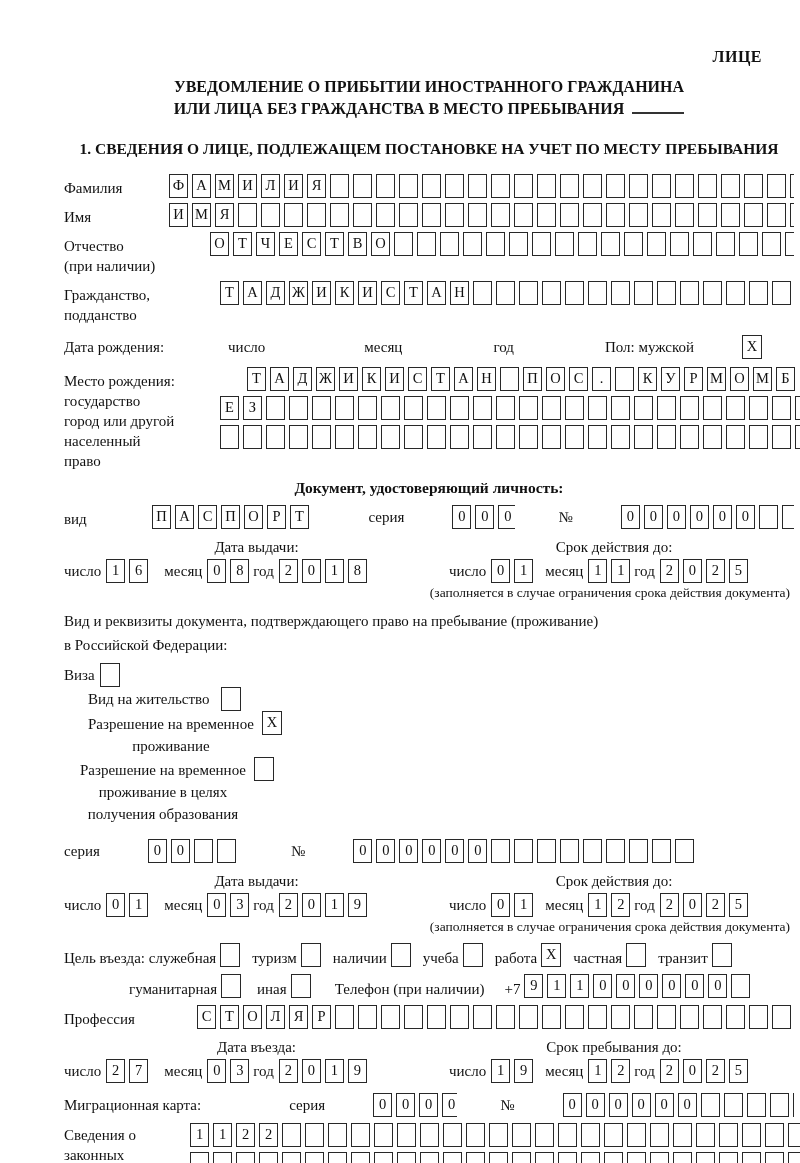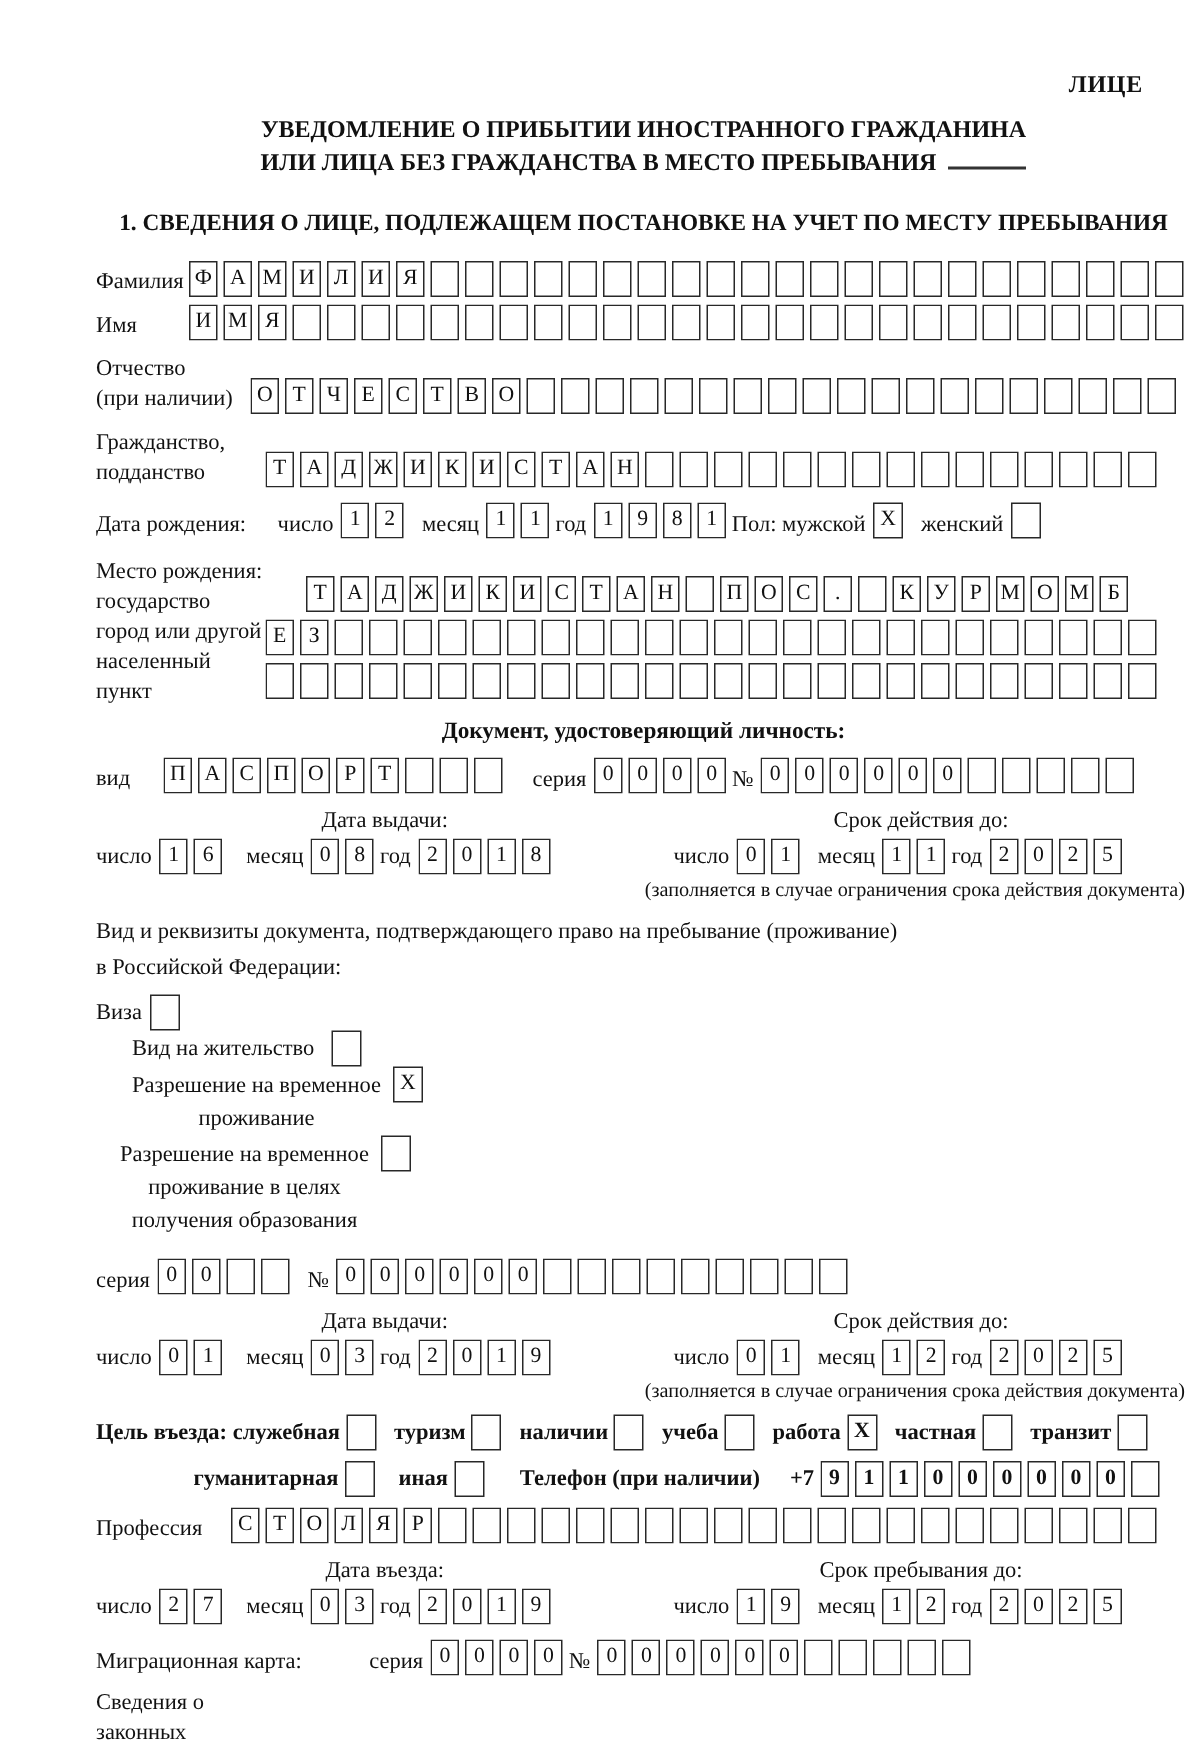--- a/index.html
+++ b/index.html
@@ -10,21 +10,21 @@
   .appendix-wrap { margin-left:553px; }
   .appendix { font-size:14.5px; line-height:19px; white-space:pre-line; }
   .amendment { font-size:13.5px; line-height:18px; white-space:pre-line; margin-top:2px; }
   .forma { font-size:16px; font-weight:bold; text-align:right; margin:14px 32px 10px 0; letter-spacing:0.5px; }
 
   .title { text-align:center; font-weight:bold; font-size:16px; line-height:22px; margin:4px 0 2px 0; }
   .title-underline { display:inline-block; width:52px; border-bottom:2px solid #333; height:14px; margin-left:8px; }
 
   .section-heading { text-align:center; font-weight:bold; font-size:15.5px; margin:20px 0 16px 0; }
 
-  .row { display:flex; align-items:flex-end; margin-bottom:5px; }
+  .row { display:flex; align-items:flex-start; margin-bottom:5px;gap:43px; }
   .lbl { flex:0 0 auto; font-size:15px; line-height:20px; padding-top:4px; }
   .lbl.multi { white-space:pre-line; }
 
   .boxes { display:flex; flex-wrap:nowrap; overflow:hidden; }
   .cb { flex:0 0 auto; width:19px; height:24px; border:1.6px solid #282828; margin-right:4px;
         text-align:center; line-height:21px; font-size:14.5px; background:#fff; }
   .chk { display:inline-block; flex:0 0 auto; width:20px; height:24px; border:1.6px solid #282828;
          text-align:center; line-height:21px; font-size:14.5px; background:#fff; }
 
   .w62  { width:62px; }  .w103 { width:103px; } .w113 { width:113px; }
@@ -45,21 +45,21 @@
 
   .plain-line { font-size:15px; line-height:24px; }
   .permit-row { display:flex; align-items:flex-start; margin:6px 0 14px 0;flex-direction:column; }
   .permit-item { display:flex; align-items:flex-start; }
   .permit-text { white-space:pre-line; text-align:center; font-size:15px; line-height:22px; }
   .pt2 { padding-top:2px; }
 
   .stack { display:flex; flex-direction:column; }
   .stack .boxes { margin-bottom:5px; }
 
-  .purpose-line { display:flex; align-items:flex-start; margin-bottom:7px;font-weight:bold; }
+  .purpose-line { display:flex; align-items:flex-end; margin-bottom:7px; }
   .purpose-line .inline-lbl { margin-right:4px; }
 </style>
 </head>
 <body>
 
 <div class="page">
 
   <div class="forma">ЛИЦЕ</div>
 
   <div class="title">
@@ -230,21 +230,21 @@
     <span class="inline-lbl">Пол: мужской</span>
     <span class="chk">X</span>
     <span class="inline-lbl gap12">женский</span>
     <span class="chk"></span>
   </div>
 
   <div class="row" style="margin-top:8px;">
     <div class="lbl multi w113">Место рождения:
 государство
 город или другой
-населенный пункт</div>
+населенный право</div>
     <div class="stack">
       <div class="boxes" style="margin-left:27px;">
           <span class="cb">Т</span>
           <span class="cb">А</span>
           <span class="cb">Д</span>
           <span class="cb">Ж</span>
           <span class="cb">И</span>
           <span class="cb">К</span>
           <span class="cb">И</span>
           <span class="cb">С</span>

